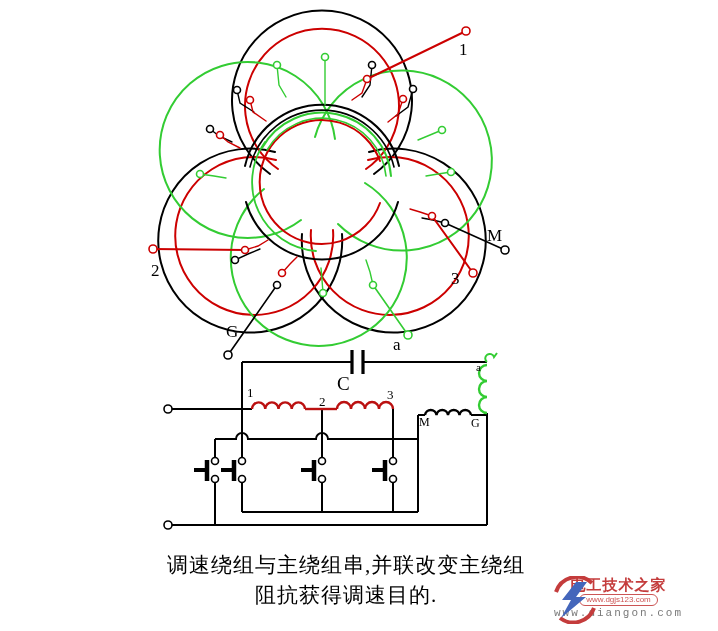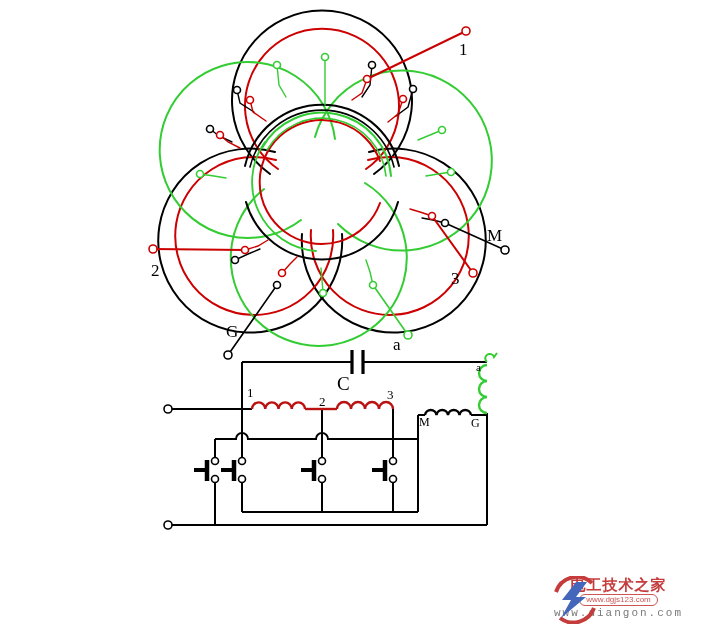--- a/index.html
+++ b/index.html
@@ -213,20 +213,24 @@
           <line x1="385" y1="460" x2="385" y2="481" stroke-width="4.5"></line>
           <line x1="372" y1="470" x2="383" y2="470" stroke-width="4"></line>
         </g>
       </g>
 
       <circle cx="168" cy="409" r="4" fill="#ffffff" stroke="#000000" stroke-width="1.6"></circle>
       <circle cx="168" cy="525" r="4" fill="#ffffff" stroke="#000000" stroke-width="1.6"></circle>
     </g>
   </svg>
 
+  <div class="caption">
+    <div>调速绕组与主绕组串,并联改变主绕组</div>
+    <div>阻抗获得调速目的.</div>
+  </div>
 
   <div class="watermark">
     <svg width="46" height="48" viewBox="0 0 46 48">
       <path d="M4,16 A22,22 0 0 1 40,7" stroke="#c43c3c" stroke-width="4" fill="none"></path>
       <path d="M42,32 A22,22 0 0 1 8,42" stroke="#c43c3c" stroke-width="4" fill="none"></path>
       <polygon points="24,6 10,24 19,24 9,42 34,21 24,21 35,6" fill="#4466bb"></polygon>
     </svg>
     <div class="wm-right">
       <div class="wm-title">电工技术之家</div>
       <div class="wm-banner">www.dgjs123.com</div>

